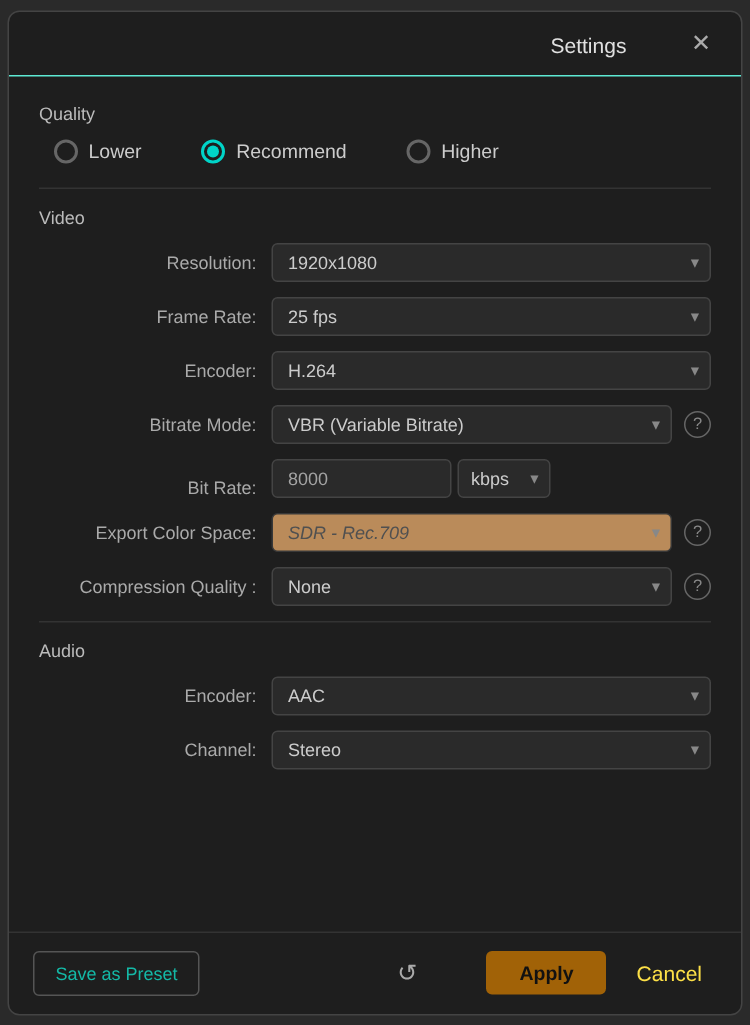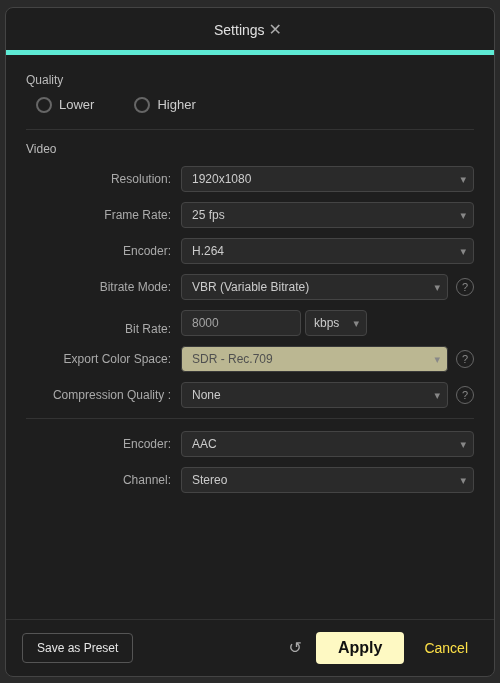--- a/index.html
+++ b/index.html
@@ -19,24 +19,25 @@
       width: 490px;
       min-height: 670px;
       color: #ccc;
       font-size: 13px;
       display: flex;
       flex-direction: column;
       position: relative;
     }
     .title-bar {
       display: flex;
-      justify-content: center;
+      justify-content: flex-end;
       align-items: center;
       padding: 12px 16px 10px 16px;
-      border-bottom: 5px solid #5eead4;
+      border-bottom: 1px solid #5eead4;
+      gap: 39px;
     }
     .title-bar-title {
       color: #e0e0e0;
       font-size: 14px;
       font-weight: 500;
     }
     .close-btn {
       background: none;
       border: none;
       color: #aaa;
@@ -121,22 +122,23 @@
       color: #ccc;
       font-size: 12px;
       padding: 5px 26px 5px 10px;
       appearance: none;
       -webkit-appearance: none;
       cursor: pointer;
       outline: none;
     }
     .select-wrapper select:disabled {
       color: #666;
-      background: #fef9c3;
+      background: #fdba74;
       cursor: default;
+      font-style: italic;
     }
     .select-arrow {
       position: absolute;
       right: 8px;
       top: 50%;
       transform: translateY(-50%);
       pointer-events: none;
       color: #888;
       font-size: 11px;
     }
@@ -190,47 +192,48 @@
       display: flex;
       align-items: center;
       justify-content: space-between;
       padding: 12px 16px;
       border-top: 1px solid #333;
     }
     .save-preset-btn {
       background: transparent;
       border: 1px solid #555;
       border-radius: 4px;
-      color: #e5e5e5;
+      color: #14b8a6;
       font-size: 12px;
       padding: 7px 14px;
       cursor: pointer;
     }
     .footer-right {
       display: flex;
       align-items: center;
       gap: 10px;
     }
     .reset-btn {
       background: none;
       border: none;
       color: #aaa;
       font-size: 16px;
       cursor: pointer;
       padding: 4px;
     }
     .apply-btn {
-      background: #fef9c3;
+      background: #a16207;
       border: none;
       border-radius: 4px;
       color: #111;
-      font-size: 16px;
+      font-size: 13px;
       font-weight: 600;
       padding: 7px 22px;
       cursor: pointer;
+      margin-left: 32px;
     }
     .cancel-btn {
       background: transparent;
       border: none;
       color: #fde047;
       font-size: 14px;
       padding: 7px 10px;
       cursor: pointer;
     }
   </style>
@@ -246,20 +249,24 @@
 
   <div class="content">
 
     <div class="section-label">Quality</div>
     <div class="quality-row">
       <label class="radio-option">
         <div class="radio-circle"></div>
         <span>Lower</span>
       </label>
       <label class="radio-option">
+        <div class="radio-circle selected"></div>
+        <span>Recommend</span>
+      </label>
+      <label class="radio-option">
         <div class="radio-circle"></div>
         <span>Higher</span>
       </label>
     </div>
 
     <hr class="divider">
 
     <div class="section-label">Video</div>
 
     <div class="form-row">
@@ -346,20 +353,21 @@
           <option>High</option>
         </select>
         <span class="select-arrow">▾</span>
       </div>
       <div class="help-icon">?</div>
     </div>
 
     <div style="margin-bottom:6px;"></div>
     <hr class="divider">
 
+    <div class="section-label">Audio</div>
 
     <div class="form-row">
       <div class="form-label form-label-wide">Encoder:</div>
       <div class="select-wrapper">
         <select>
           <option>AAC</option>
           <option>MP3</option>
           <option>PCM</option>
         </select>
         <span class="select-arrow">▾</span>

